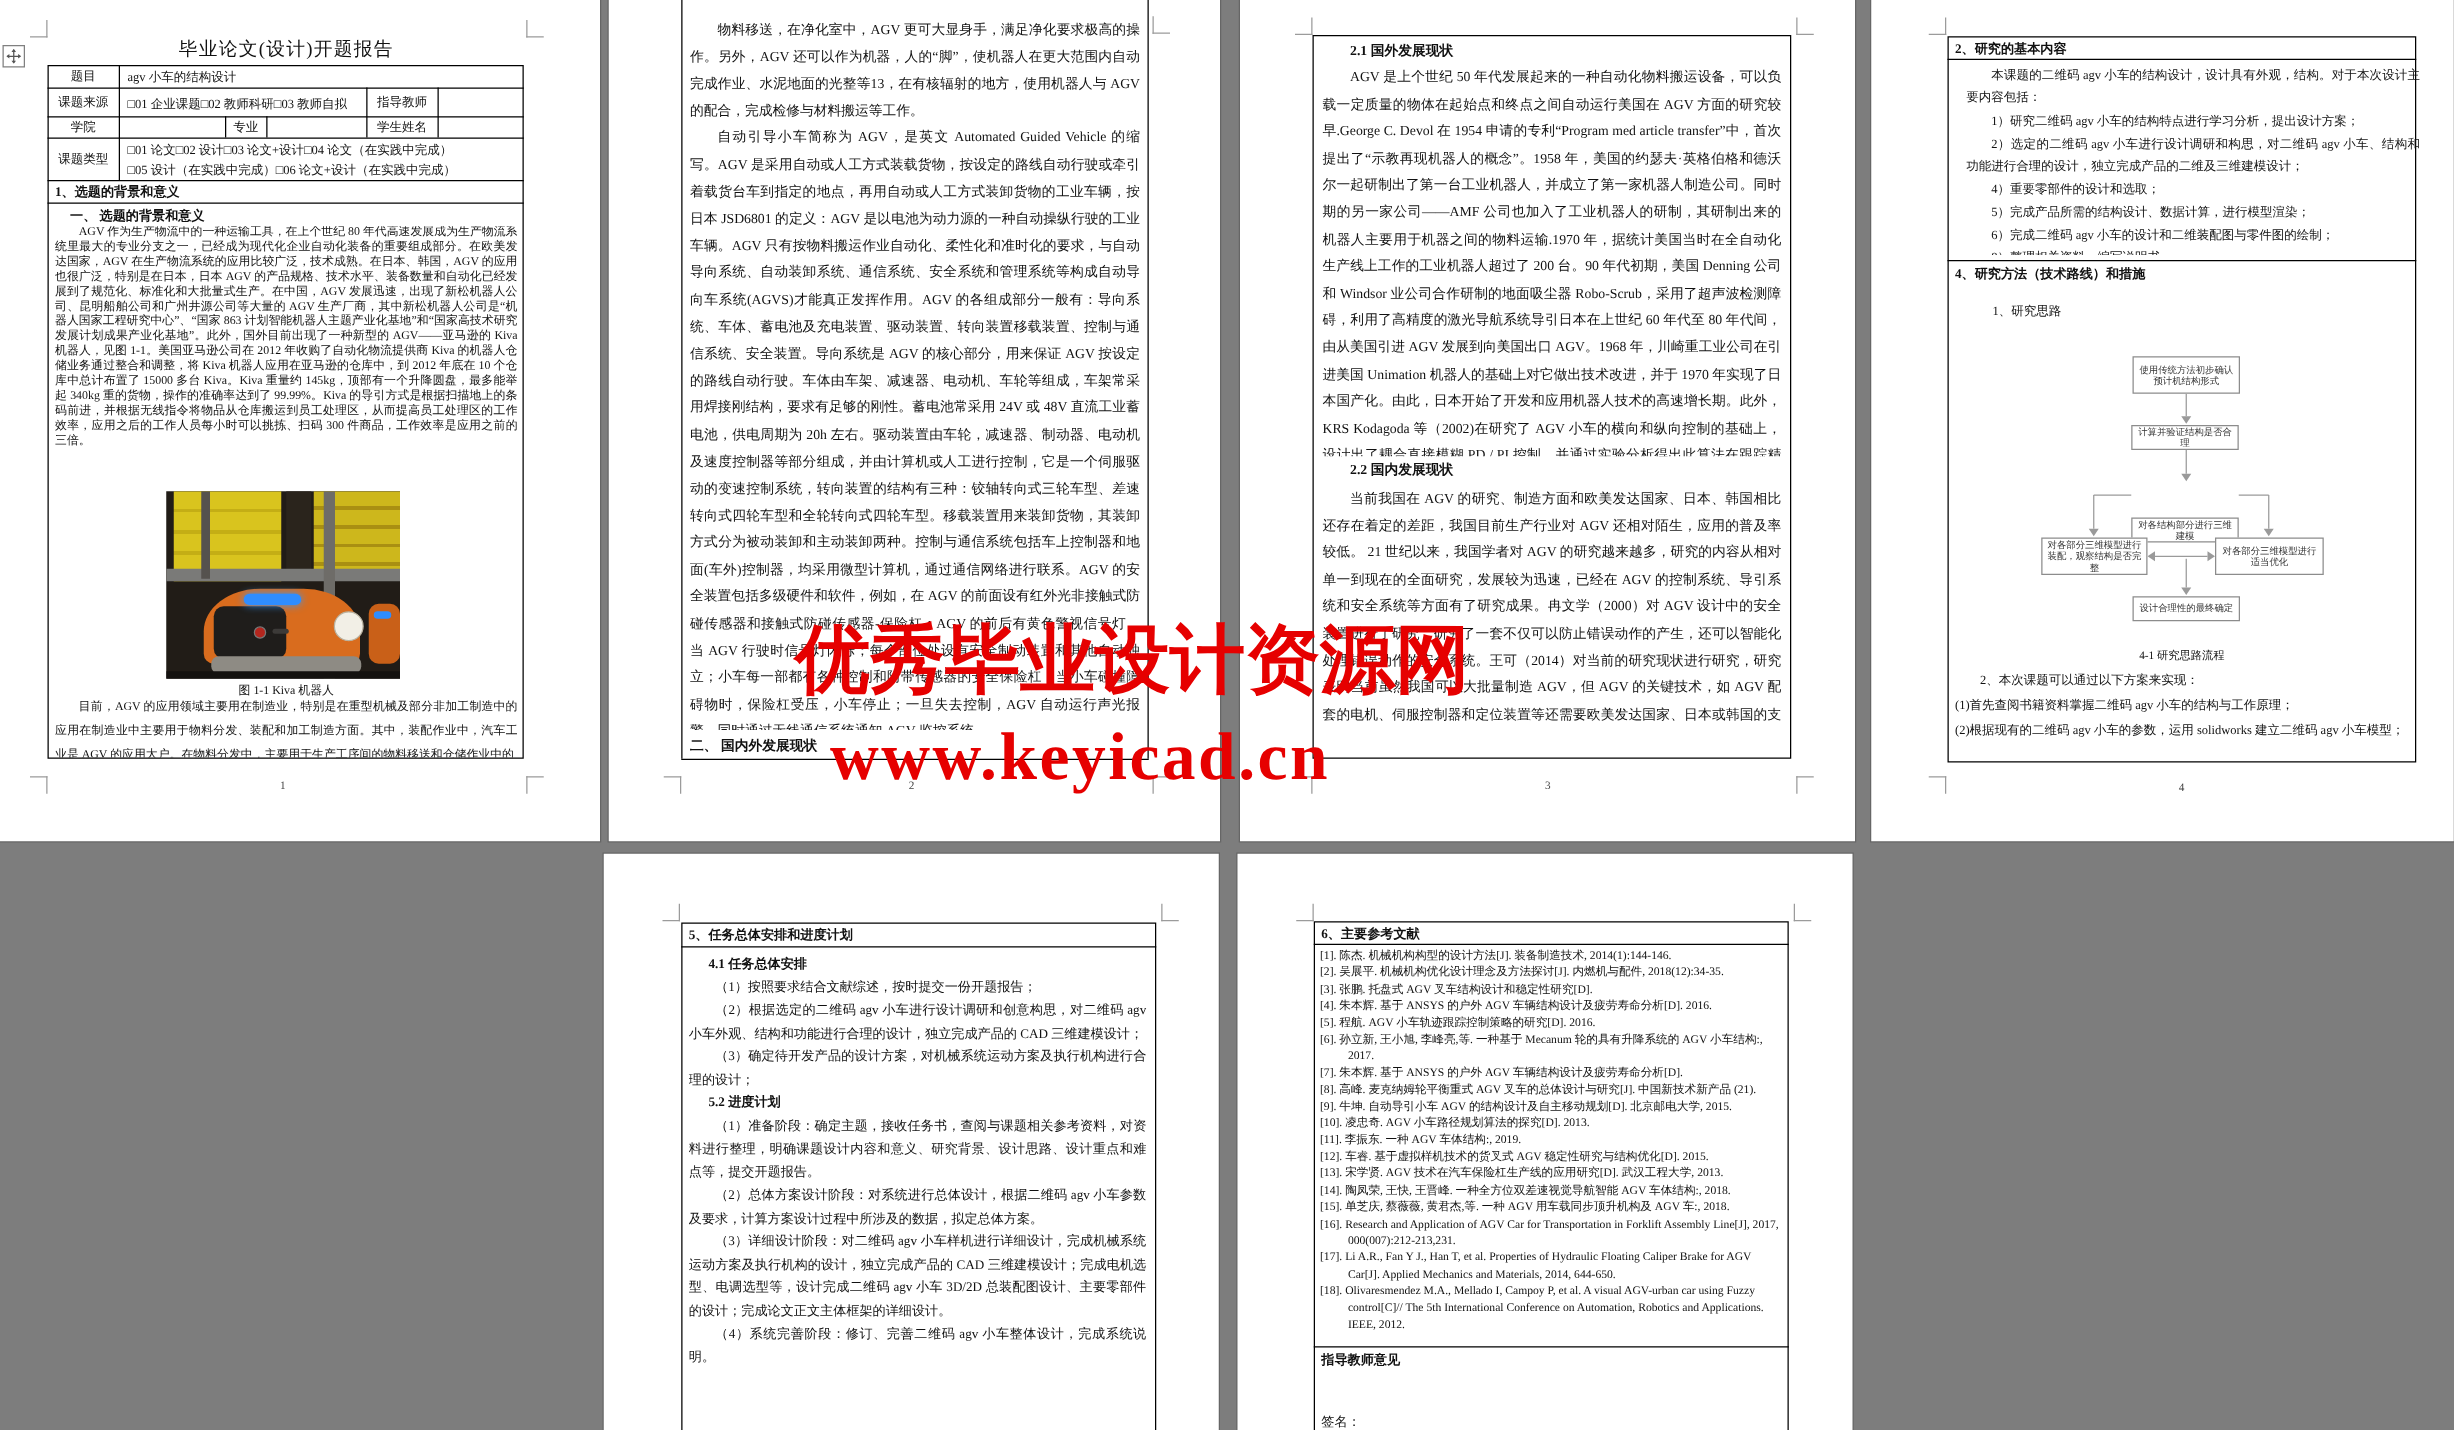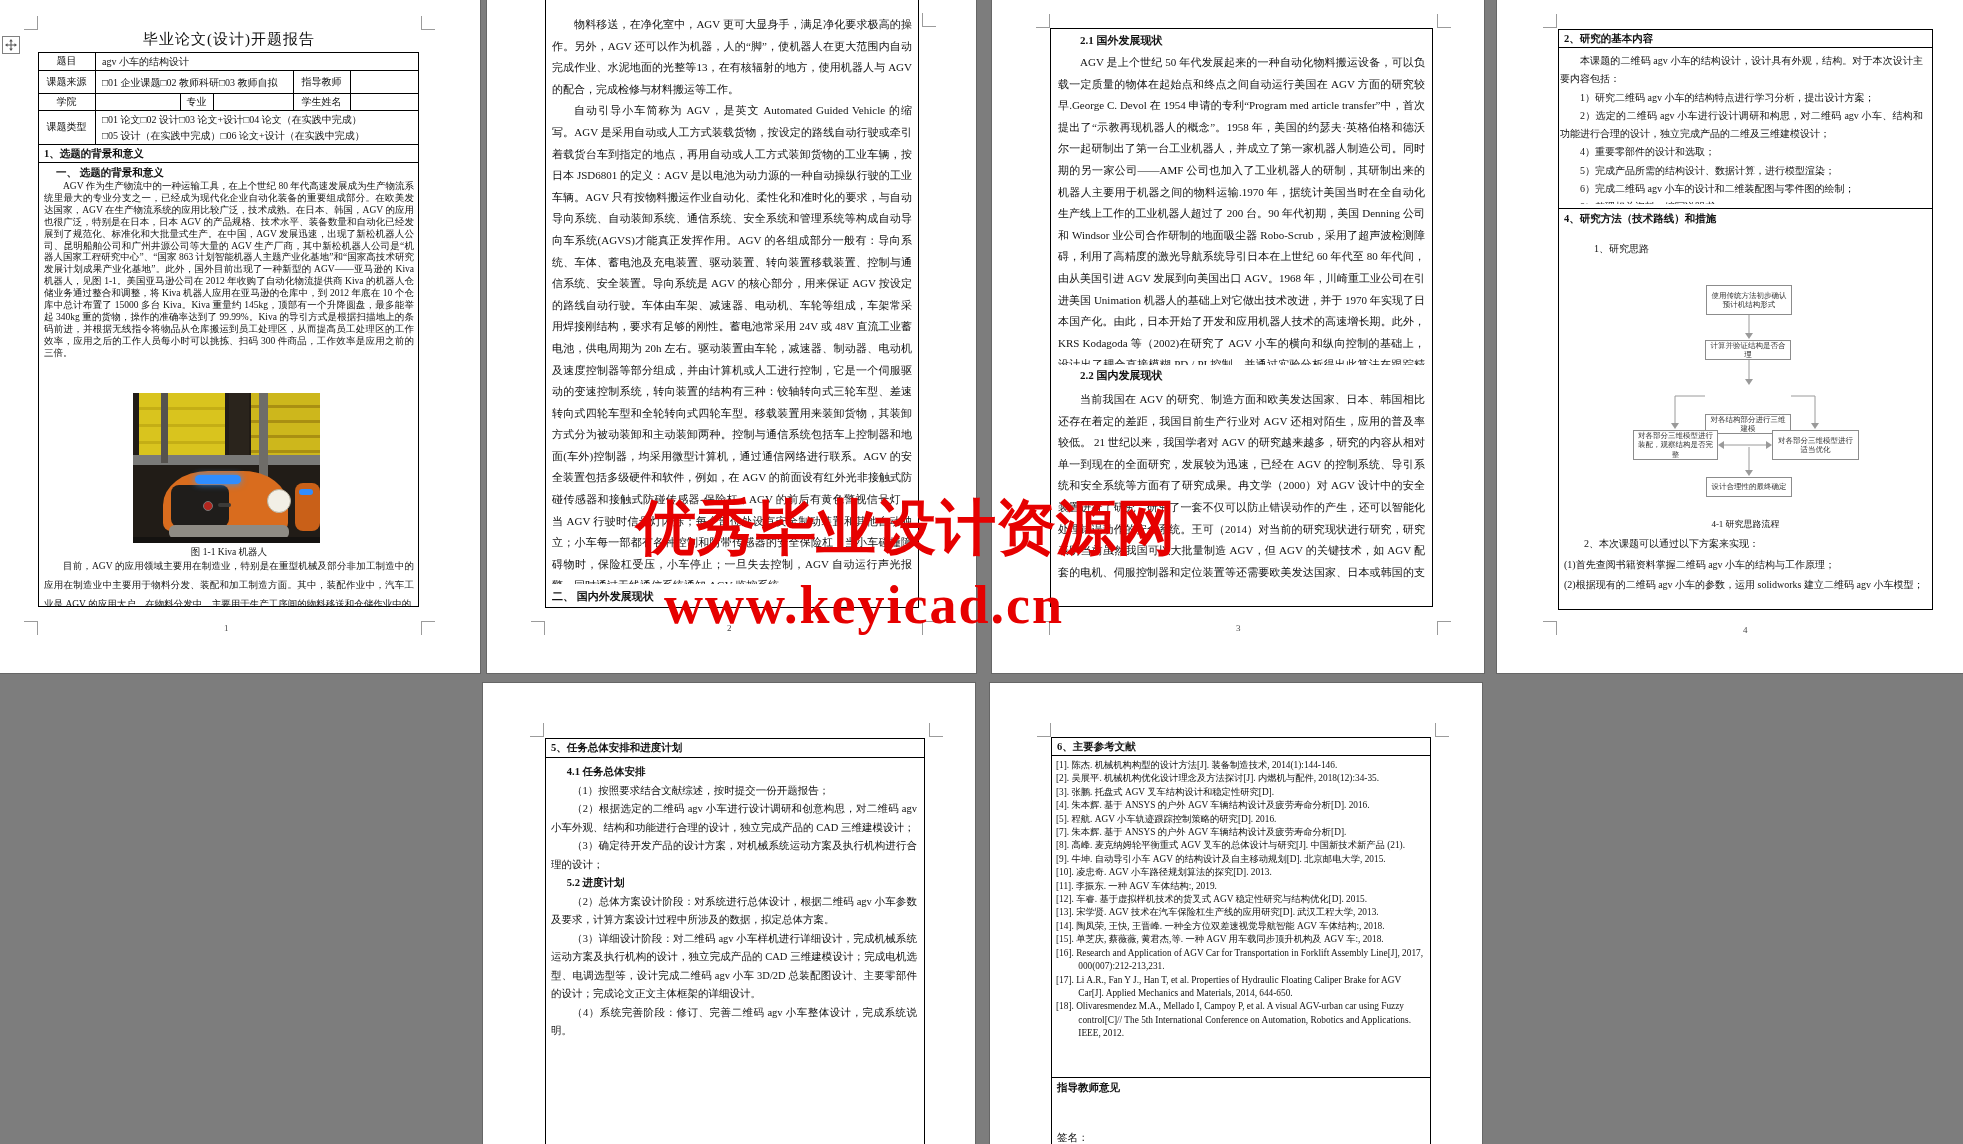--- a/index.html
+++ b/index.html
@@ -134,21 +134,21 @@
   <div class="cm tr" style="left:445px;top:14px;"></div>
   <div class="cm bl" style="left:44px;top:621px;"></div>
   <div class="cm br" style="left:445px;top:621px;"></div>
   <div class="pagenum" style="left:244px;top:623px;">3</div>
 </div>
 
 <div class="page" style="left:1497px;top:0;width:466px;height:673px;">
   <div class="abs" style="left:61px;top:29px;width:375px;height:581px;border:1px solid #000;box-sizing:border-box;"></div>
   <div class="ln" style="left:61px;top:47px;width:375px;height:1px;"></div>
   <div class="abs bold" style="left:67px;top:32px;font-size:10.5px;">2、研究的基本内容</div>
-  <div class="clip list" style="left:63px;top:52px;width:363px;height:152px;font-size:10px;line-height:18.3px;">
+  <div class="clip list" style="left:76px;top:52px;width:363px;height:152px;font-size:10px;line-height:18.3px;">
     <p>本课题的二维码 agv 小车的结构设计，设计具有外观，结构。对于本次设计主要内容包括：</p>
     <div>
         <p>1）研究二维码 agv 小车的结构特点进行学习分析，提出设计方案；</p>
         <p>2）选定的二维码 agv 小车进行设计调研和构思，对二维码 agv 小车、结构和功能进行合理的设计，独立完成产品的二维及三维建模设计；</p>
         <p>4）重要零部件的设计和选取；</p>
         <p>5）完成产品所需的结构设计、数据计算，进行模型渲染；</p>
         <p>6）完成二维码 agv 小车的设计和二维装配图与零件图的绘制；</p>
         <p>8）整理相关资料，编写说明书。</p>
       </div>
   </div>
@@ -206,40 +206,42 @@
   <div class="abs bold" style="left:68px;top:58px;font-size:10.5px;">5、任务总体安排和进度计划</div>
   <div class="clip list" style="left:68px;top:80px;width:366px;height:376px;font-size:10.5px;line-height:18.5px;">
     <p class="bold" style="text-indent:1.5em;">4.1 任务总体安排</p>
     <div>
         <p>（1）按照要求结合文献综述，按时提交一份开题报告；</p>
         <p>（2）根据选定的二维码 agv 小车进行设计调研和创意构思，对二维码 agv 小车外观、结构和功能进行合理的设计，独立完成产品的 CAD 三维建模设计；</p>
         <p>（3）确定待开发产品的设计方案，对机械系统运动方案及执行机构进行合理的设计；</p>
       </div>
     <p class="bold" style="text-indent:1.5em;">5.2 进度计划</p>
     <div>
+        <p>（1）准备阶段：确定主题，接收任务书，查阅与课题相关参考资料，对资料进行整理，明确课题设计内容和意义、研究背景、设计思路、设计重点和难点等，提交开题报告。</p>
         <p>（2）总体方案设计阶段：对系统进行总体设计，根据二维码 agv 小车参数及要求，计算方案设计过程中所涉及的数据，拟定总体方案。</p>
         <p>（3）详细设计阶段：对二维码 agv 小车样机进行详细设计，完成机械系统运动方案及执行机构的设计，独立完成产品的 CAD 三维建模设计；完成电机选型、电调选型等，设计完成二维码 agv 小车 3D/2D 总装配图设计、主要零部件的设计；完成论文正文主体框架的详细设计。</p>
         <p>（4）系统完善阶段：修订、完善二维码 agv 小车整体设计，完成系统说明。</p>
       </div>
   </div>
   <div class="cm tl" style="left:47px;top:40px;"></div>
   <div class="cm tr" style="left:446px;top:40px;"></div>
 </div>
 
 <div class="page" style="left:990px;top:683px;width:492px;height:461px;">
   <div class="abs" style="left:61px;top:54px;width:380px;height:500px;border:1px solid #000;box-sizing:border-box;"></div>
   <div class="ln" style="left:61px;top:72px;width:380px;height:1px;"></div>
   <div class="abs bold" style="left:67px;top:57px;font-size:10.5px;">6、主要参考文献</div>
   <div class="clip refs" style="left:66px;top:76px;width:370px;height:316px;font-size:9.3px;line-height:13.4px;">
     <div>
         <p>[1]. 陈杰. 机械机构构型的设计方法[J]. 装备制造技术, 2014(1):144-146.</p>
         <p>[2]. 吴展平. 机械机构优化设计理念及方法探讨[J]. 内燃机与配件, 2018(12):34-35.</p>
         <p>[3]. 张鹏. 托盘式 AGV 叉车结构设计和稳定性研究[D].</p>
         <p>[4]. 朱本辉. 基于 ANSYS 的户外 AGV 车辆结构设计及疲劳寿命分析[D].  2016.</p>
         <p>[5]. 程航. AGV 小车轨迹跟踪控制策略的研究[D].  2016.</p>
+        <p>[6]. 孙立新, 王小旭, 李峰亮,等. 一种基于 Mecanum 轮的具有升降系统的 AGV 小车结构:, 2017.</p>
         <p>[7]. 朱本辉. 基于 ANSYS 的户外 AGV 车辆结构设计及疲劳寿命分析[D].</p>
         <p>[8]. 高峰. 麦克纳姆轮平衡重式 AGV 叉车的总体设计与研究[J]. 中国新技术新产品 (21).</p>
         <p>[9]. 牛坤. 自动导引小车 AGV 的结构设计及自主移动规划[D]. 北京邮电大学, 2015.</p>
         <p>[10].  凌忠奇. AGV 小车路径规划算法的探究[D].  2013.</p>
         <p>[11].  李振东. 一种 AGV 车体结构:, 2019.</p>
         <p>[12].  车睿. 基于虚拟样机技术的货叉式 AGV 稳定性研究与结构优化[D].  2015.</p>
         <p>[13].  宋学贤. AGV 技术在汽车保险杠生产线的应用研究[D]. 武汉工程大学, 2013.</p>
         <p>[14].  陶凤荣, 王快, 王晋峰. 一种全方位双差速视觉导航智能 AGV 车体结构:, 2018.</p>
         <p>[15]. 单芝庆, 蔡薇薇, 黄君杰,等. 一种 AGV 用车载同步顶升机构及 AGV 车:, 2018.</p>
         <p>[16]. Research and Application of AGV Car for Transportation in Forklift Assembly Line[J], 2017, 000(007):212-213,231.</p>

